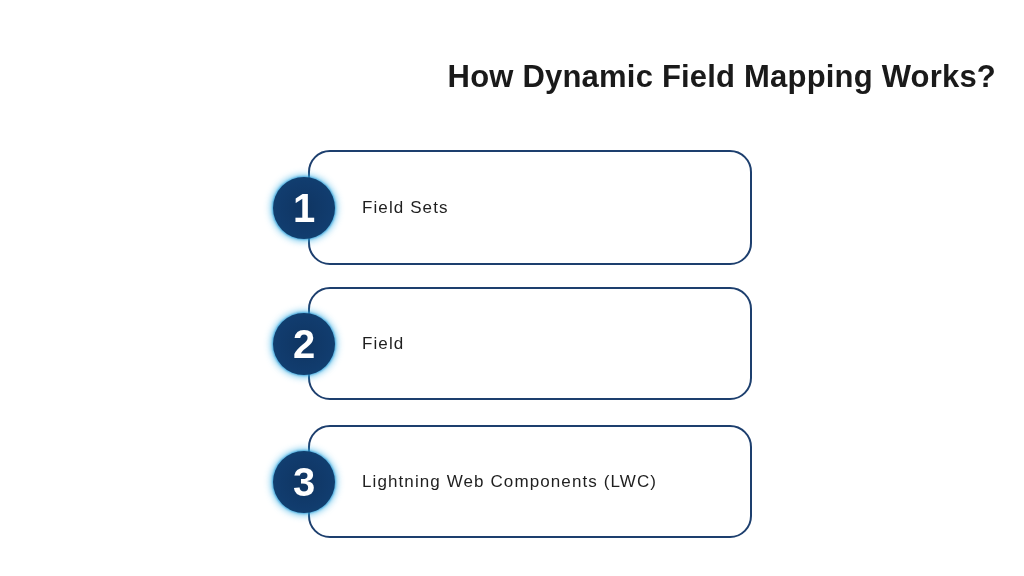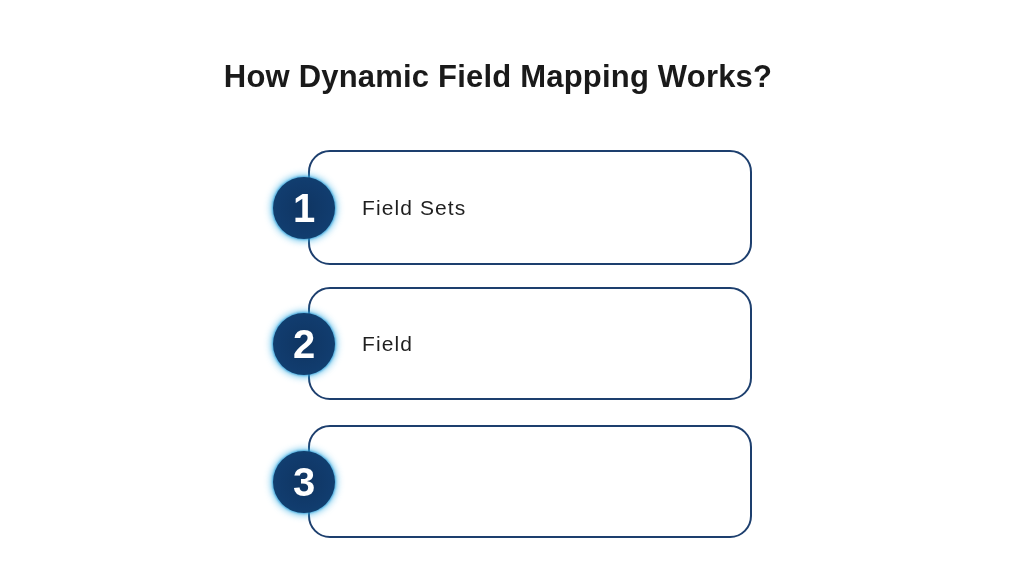--- a/index.html
+++ b/index.html
@@ -22,21 +22,21 @@
     height: 576px;
     background: #ffffff;
   }
 
   
   .title {
     position: absolute;
     left: 0;
     top: 55px;
     width: 996px;
-    text-align: center;
+    text-align: right;
     font-size: 31px;
     font-weight: 600;
     letter-spacing: 0.2px;
     color: #1a1a1a;
     line-height: 44px;
     white-space: nowrap;
   }
 
   
   .steps {
@@ -95,21 +95,21 @@
     letter-spacing: 0;
     font-family: "Liberation Sans", "DejaVu Sans", sans-serif;
     user-select: none;
   }
 
   .step-label {
     position: absolute;
     left: 54px;
     top: 50%;
     transform: translateY(-50%);
-    font-size: 21px;
+    font-size: 17px;
     font-weight: 400;
     letter-spacing: 1.1px;
     color: #1f1f1f;
     white-space: nowrap;
     z-index: 2;
   }
 </style>
 </head>
 <body>
 
@@ -133,16 +133,17 @@
         <span class="step-number">2</span>
       </div>
       <div class="step-label">Field</div>
     </div>
 
     <div class="step step-3">
       <div class="step-card"></div>
       <div class="step-badge">
         <span class="step-number">3</span>
       </div>
+      <div class="step-label">Lightning Web Components (LWC)</div>
     </div>
 
   </div>
 </div>
 
 </body></html>

